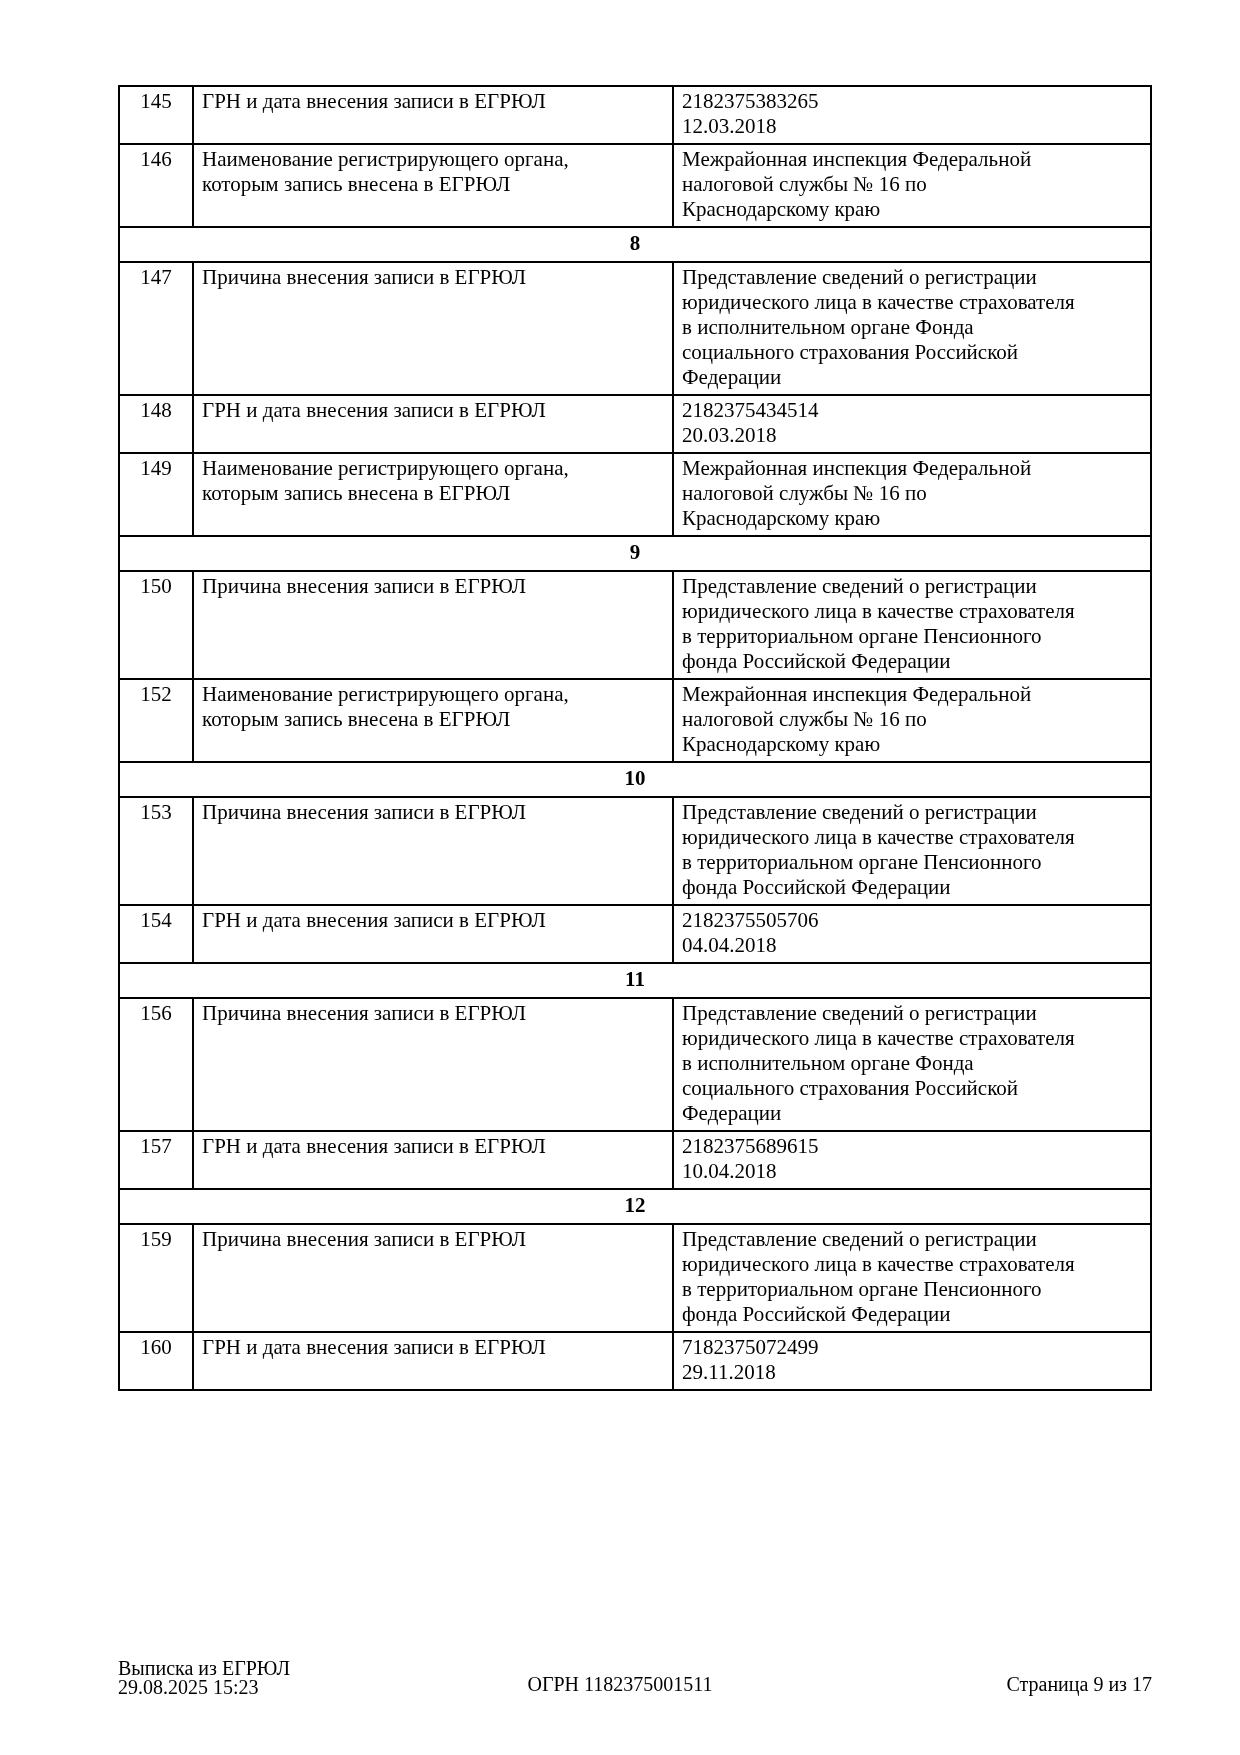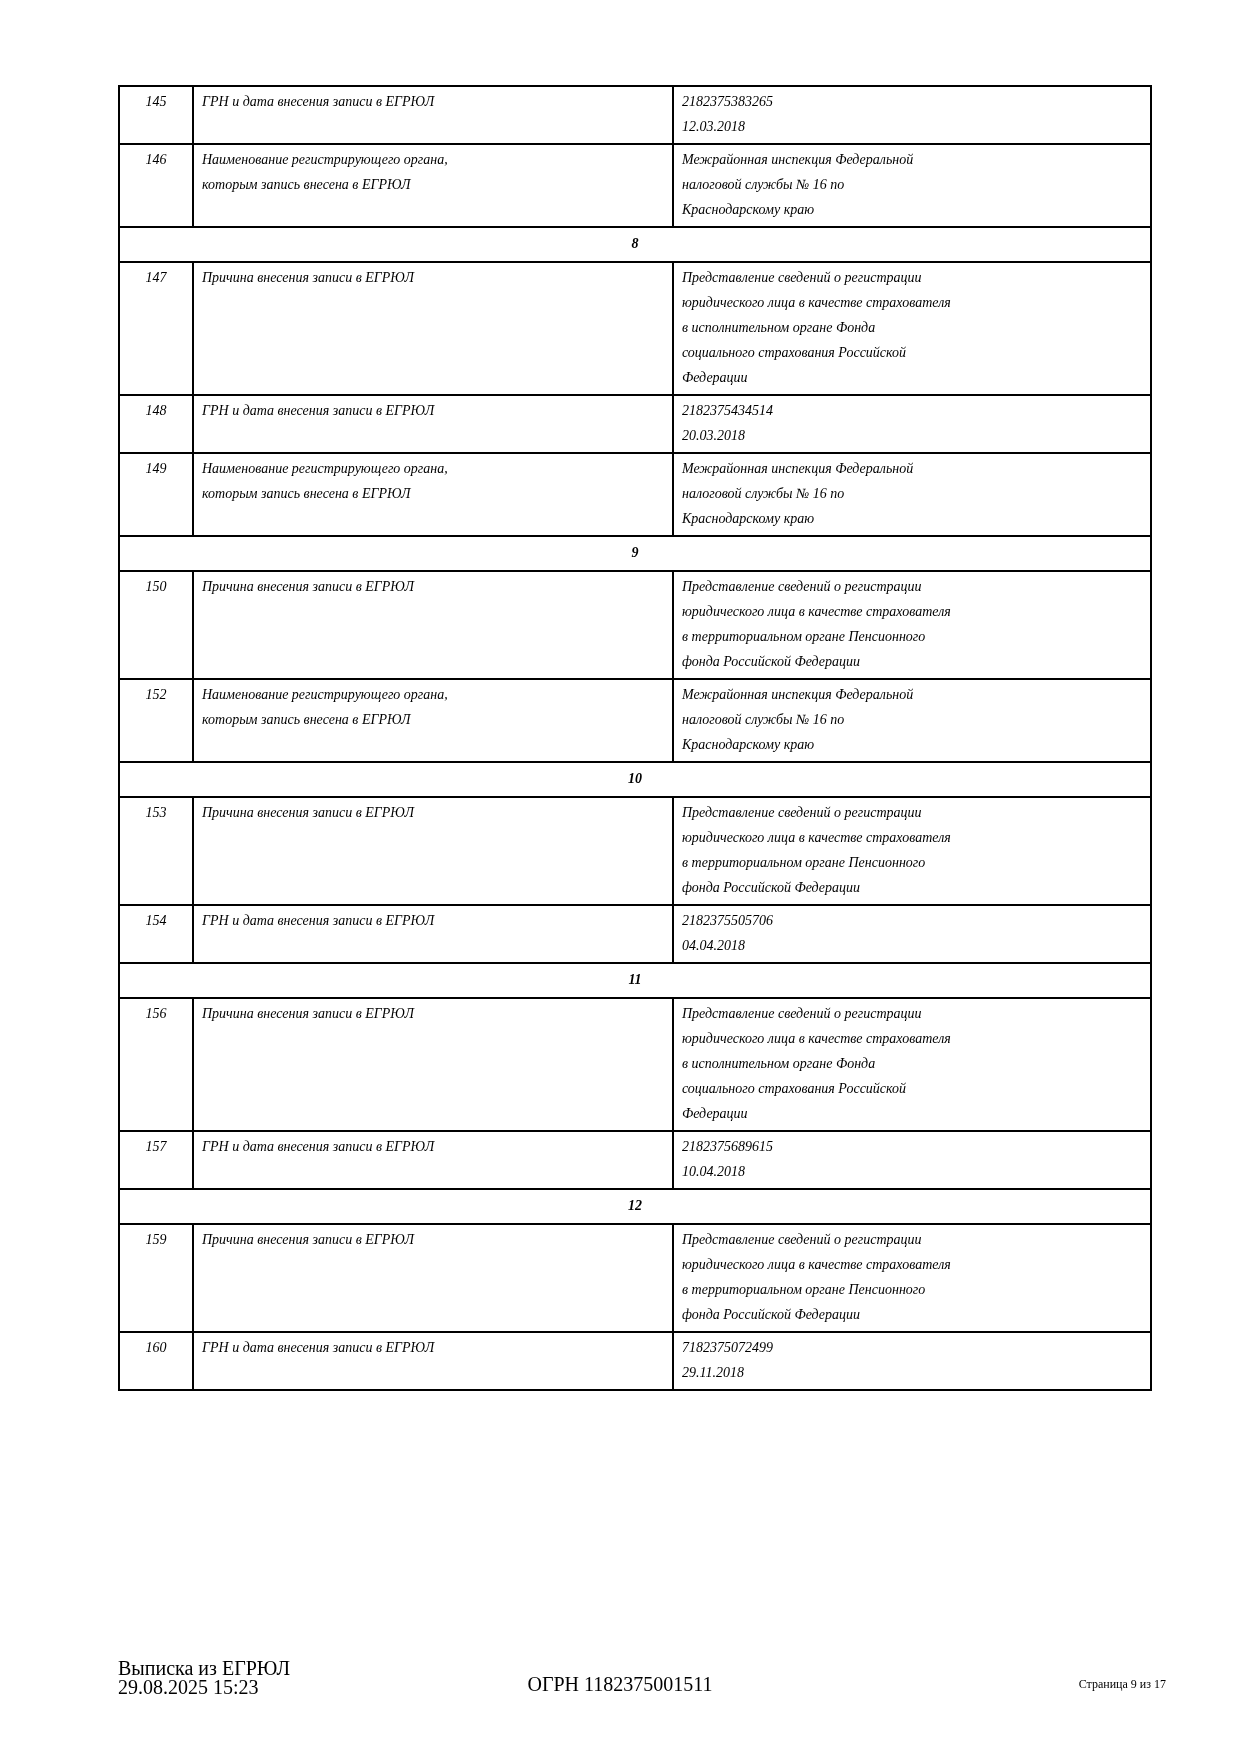--- a/index.html
+++ b/index.html
@@ -19,25 +19,24 @@
     position: absolute;
     left: 118px;
     top: 85px;
     width: 1032px;
     border-collapse: collapse;
     table-layout: fixed;
   }
   .doc-table td {
     border: 2px solid #000000;
     vertical-align: top;
-    font-size: 14px;
+    font-size: 21px;
     line-height: 25px;
     padding: 2px 8px 4px 8px;
     overflow: hidden;
-    font-style: italic;
   }
   .num-cell {
     text-align: center;
     padding-left: 2px !important;
     padding-right: 2px !important;
   }
   .label-cell, .value-cell {
     white-space: pre-line;
   }
   .section-cell {
@@ -56,23 +55,23 @@
     position: absolute;
     left: 0;
     top: 1675px;
     width: 1240px;
     text-align: center;
     font-size: 20px;
     line-height: 19px;
   }
   .footer-right {
     position: absolute;
-    right: 74px;
+    right: 88px;
     top: 1675px;
-    font-size: 12px;
+    font-size: 20px;
     line-height: 19px;
     text-align: center;
   }
 </style>
 </head>
 <body>
 
 <table class="doc-table">
   <colgroup>
     <col style="width:74px">

